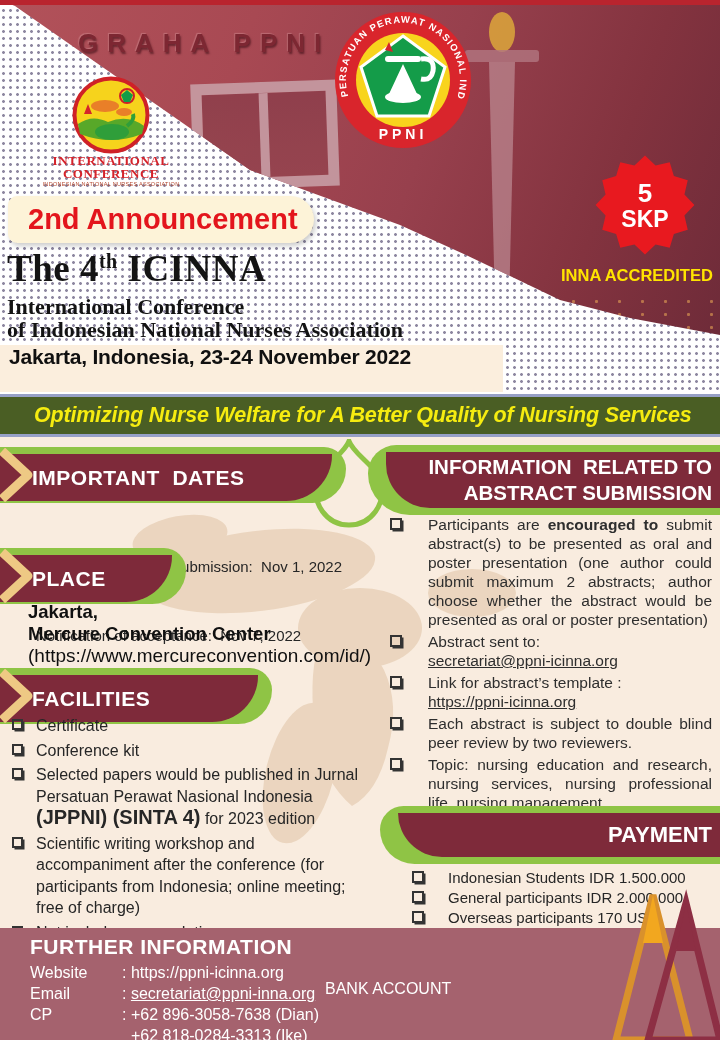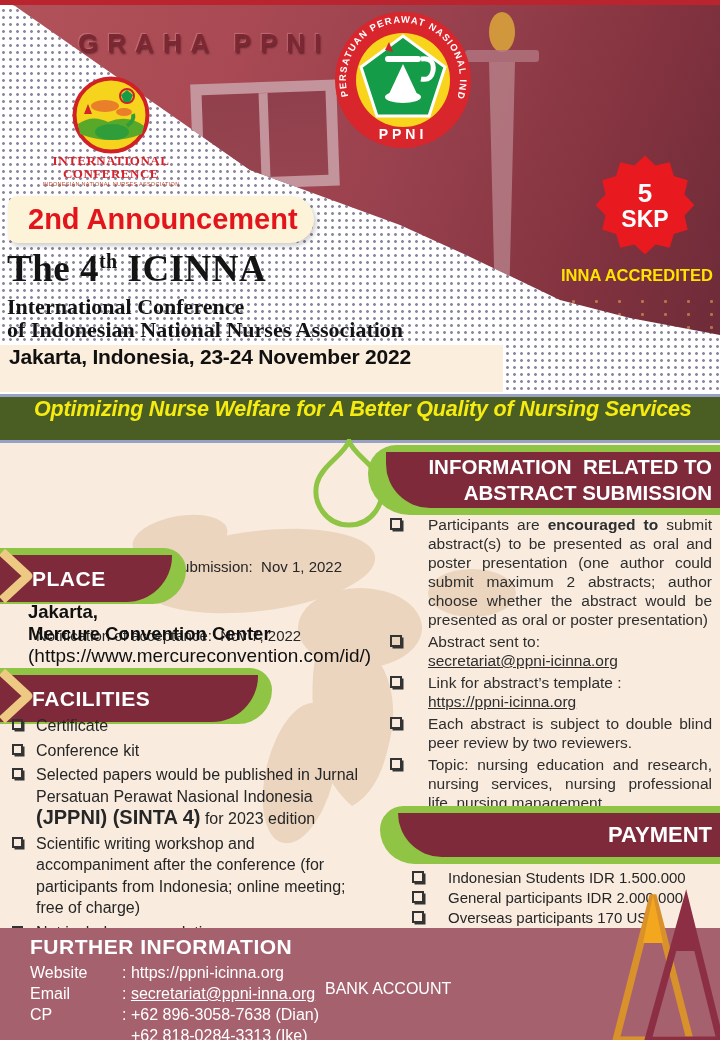--- a/index.html
+++ b/index.html
@@ -54,22 +54,22 @@
 .dateband span{font-size:21px;font-weight:700;letter-spacing:-.2px;color:#101010;white-space:pre}
 
 
 .theme-rib{position:absolute;left:478px;top:344px;width:242px;height:51px}
 .theme-rib .g{position:absolute;inset:0;background:var(--green);border-radius:26px 0 0 36px}
 .theme-rib .m{position:absolute;left:16px;right:0;top:6px;bottom:5px;background:var(--maroon);
   border-radius:0 0 0 40px;display:flex;align-items:center;justify-content:center}
 .theme-rib .m span{color:#fff;font-weight:700;font-size:24px;letter-spacing:1px;margin-right:30px}
 .chevR{position:absolute;right:2px;top:0}
 
-.themeband{position:absolute;left:0;top:394px;width:720px;height:49px;background:var(--dgreen);
-  border-top:3px solid #97a0c6;border-bottom:3px solid #97a0c6;display:flex;align-items:flex-start}
+.themeband{position:absolute;left:0;top:394px;width:720px;height:43px;background:var(--dgreen);
+  border-top:3px solid #97a0c6;border-bottom:3px solid #97a0c6;display:flex;align-items:center}
 .themeband span{margin-left:34px;font-size:21.5px;font-weight:700;font-style:italic;color:var(--yellow);letter-spacing:-.2px}
 
 .content{position:absolute;left:0;top:443px;width:720px;height:485px;background:var(--cream)}
 .map,.dome{position:absolute}
 .map{inset:0}
 .dome{left:308px;top:-4px}
 
 .rib{position:absolute;height:56px}
 .rib .g{position:absolute;inset:0;background:var(--green)}
 .ribL .g{border-radius:0 26px 40px 0}
@@ -210,20 +210,29 @@
         <ellipse cx="300" cy="330" rx="34" ry="72" transform="rotate(14 300 330)"></ellipse>
         <ellipse cx="472" cy="150" rx="44" ry="24"></ellipse>
         <ellipse cx="180" cy="95" rx="48" ry="22" transform="rotate(-10 180 95)"></ellipse>
       </g>
     </svg>
 
     <svg class="dome" width="82" height="92" viewBox="0 0 82 92">
       <path d="M41 2 C36 16 14 26 9 44 C4 64 18 86 41 86 C64 86 78 64 73 44 C68 26 46 16 41 2 Z" fill="#f9ecdf" stroke="#8fc445" stroke-width="5"></path>
     </svg>
 
+    <div id="rib-dates" class="rib ribL">
+      <div class="g"></div>
+        <div class="m">
+          <span>IMPORTANT  DATES</span>
+        </div>
+      <svg class="chevL" width="36" height="54" viewBox="0 0 36 54">
+        <polyline points="4,3 30,27 4,51" fill="none" stroke="#eec984" stroke-width="9" stroke-linejoin="round"></polyline>
+      </svg>
+    </div>
     <div class="dates">
       <div>Deadline of abstract submission:  Nov 1, 2022</div>
       <div>Notification of acceptance:  Nov 7, 2022</div>
     </div>
 
     <div id="rib-place" class="rib ribL">
       <div class="g"></div>
         <div class="m">
           <span>PLACE</span>
         </div>

